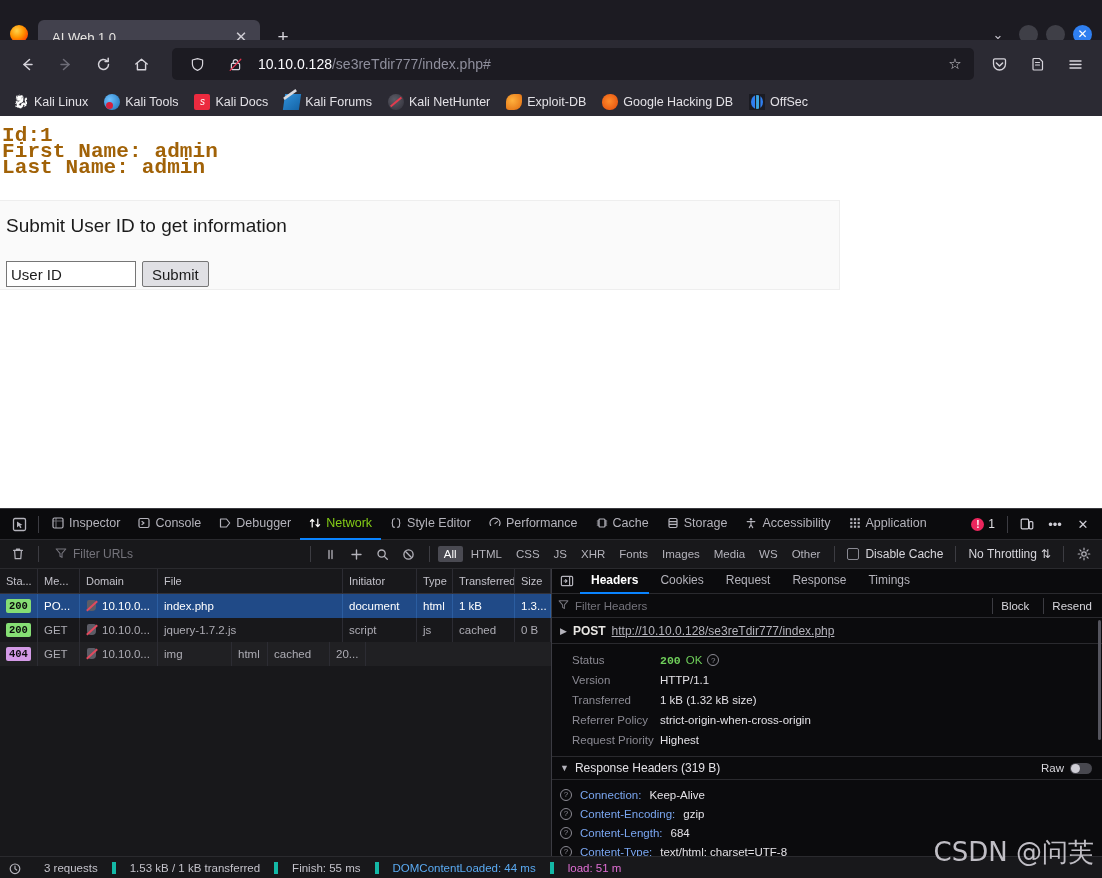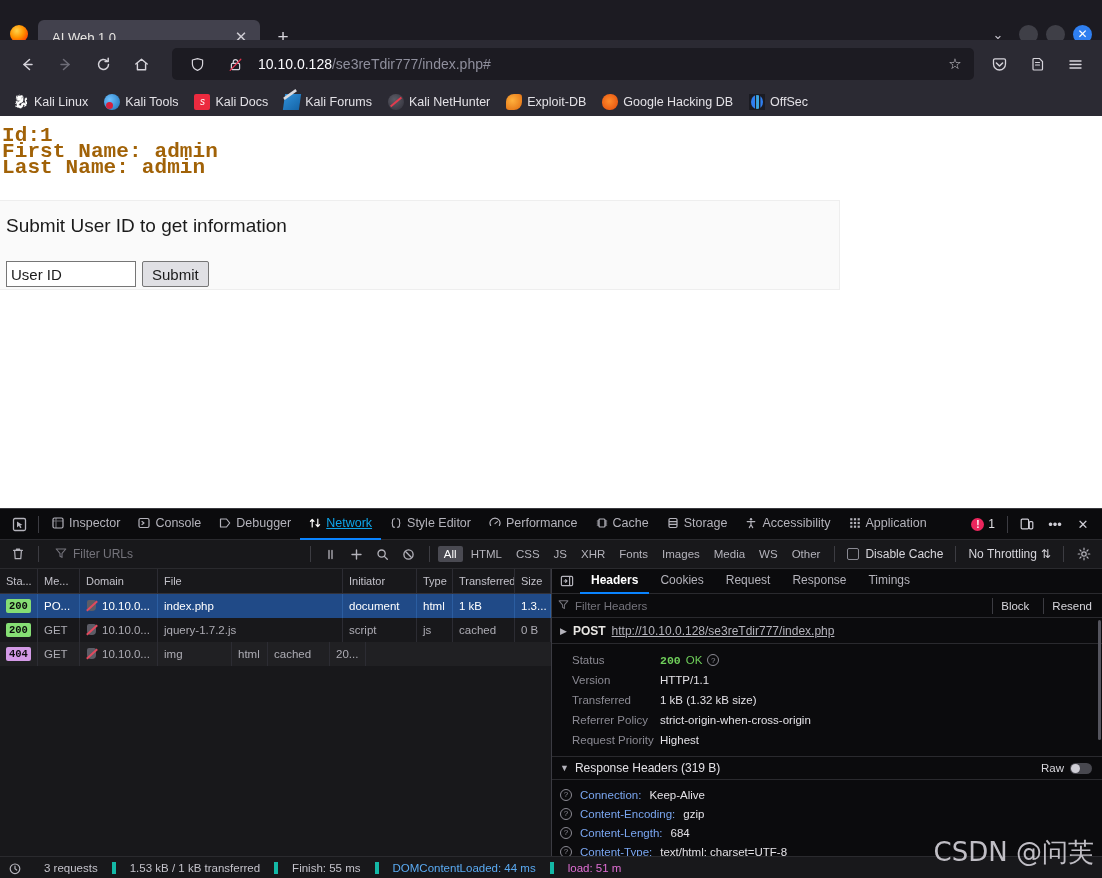--- a/index.html
+++ b/index.html
@@ -126,21 +126,21 @@
     height: 31px; background: #0b0b0d; display: flex; align-items: center;
     border-bottom: 1px solid #2a2a2e; padding-left: 4px;
   }
   .dt-picker { width: 30px; display: flex; align-items: center; justify-content: center; color: #b4b3bb; }
   .dt-sep { width: 1px; height: 17px; background: #3c3c42; margin: 0 4px; }
   .dt-tab {
     display: flex; align-items: center; gap: 5px; height: 31px;
     padding: 0 9px; color: #b4b3bb; font-size: 12.5px; white-space: nowrap;
     border-bottom: 2px solid transparent;
   }
-  .dt-tab.active { color: #0ea5e9; border-bottom-color: #0a84ff; text-decoration: underline; }
+  .dt-tab.active { color: #84cc16; border-bottom-color: #0a84ff; }
   .dt-tab .gl { font-size: 12px; color: #b4b3bb; display: inline-flex; }
   .dt-tab.active .gl { color: #fff; }
   .dt-right { margin-left: auto; display: flex; align-items: center; padding-right: 6px; gap: 2px; }
   .err-badge { display: flex; align-items: center; gap: 4px; padding: 0 6px; color: #e0dfe4; font-size: 12px; }
   .err-dot {
     width: 13px; height: 13px; border-radius: 50%; background: #ec265d;
     color: #fff; font-size: 10px; font-weight: bold; display: flex; align-items: center; justify-content: center;
   }
   .dt-ricon { width: 26px; height: 26px; display: flex; align-items: center; justify-content: center; color: #cfced6; font-size: 13px; }
 

